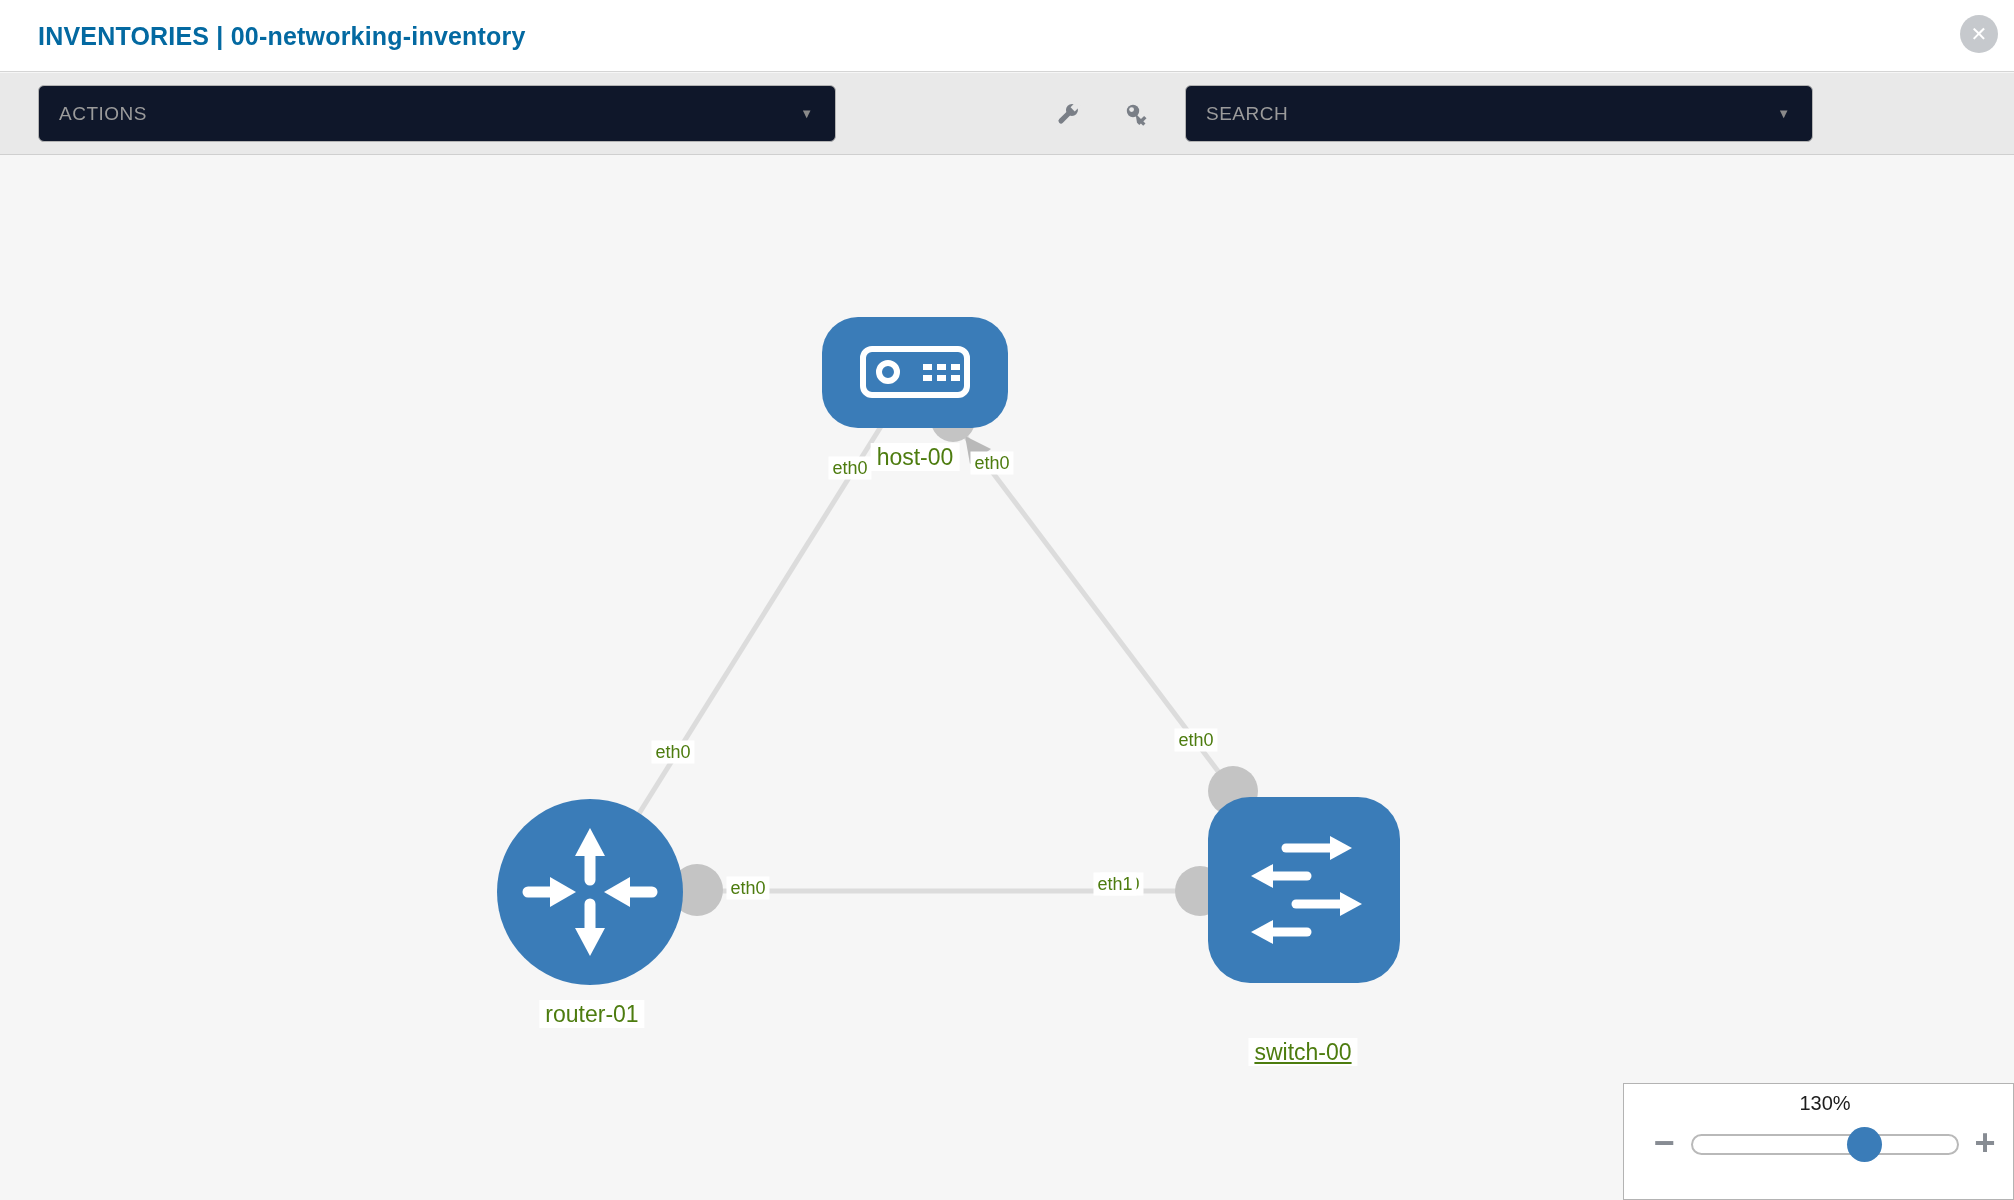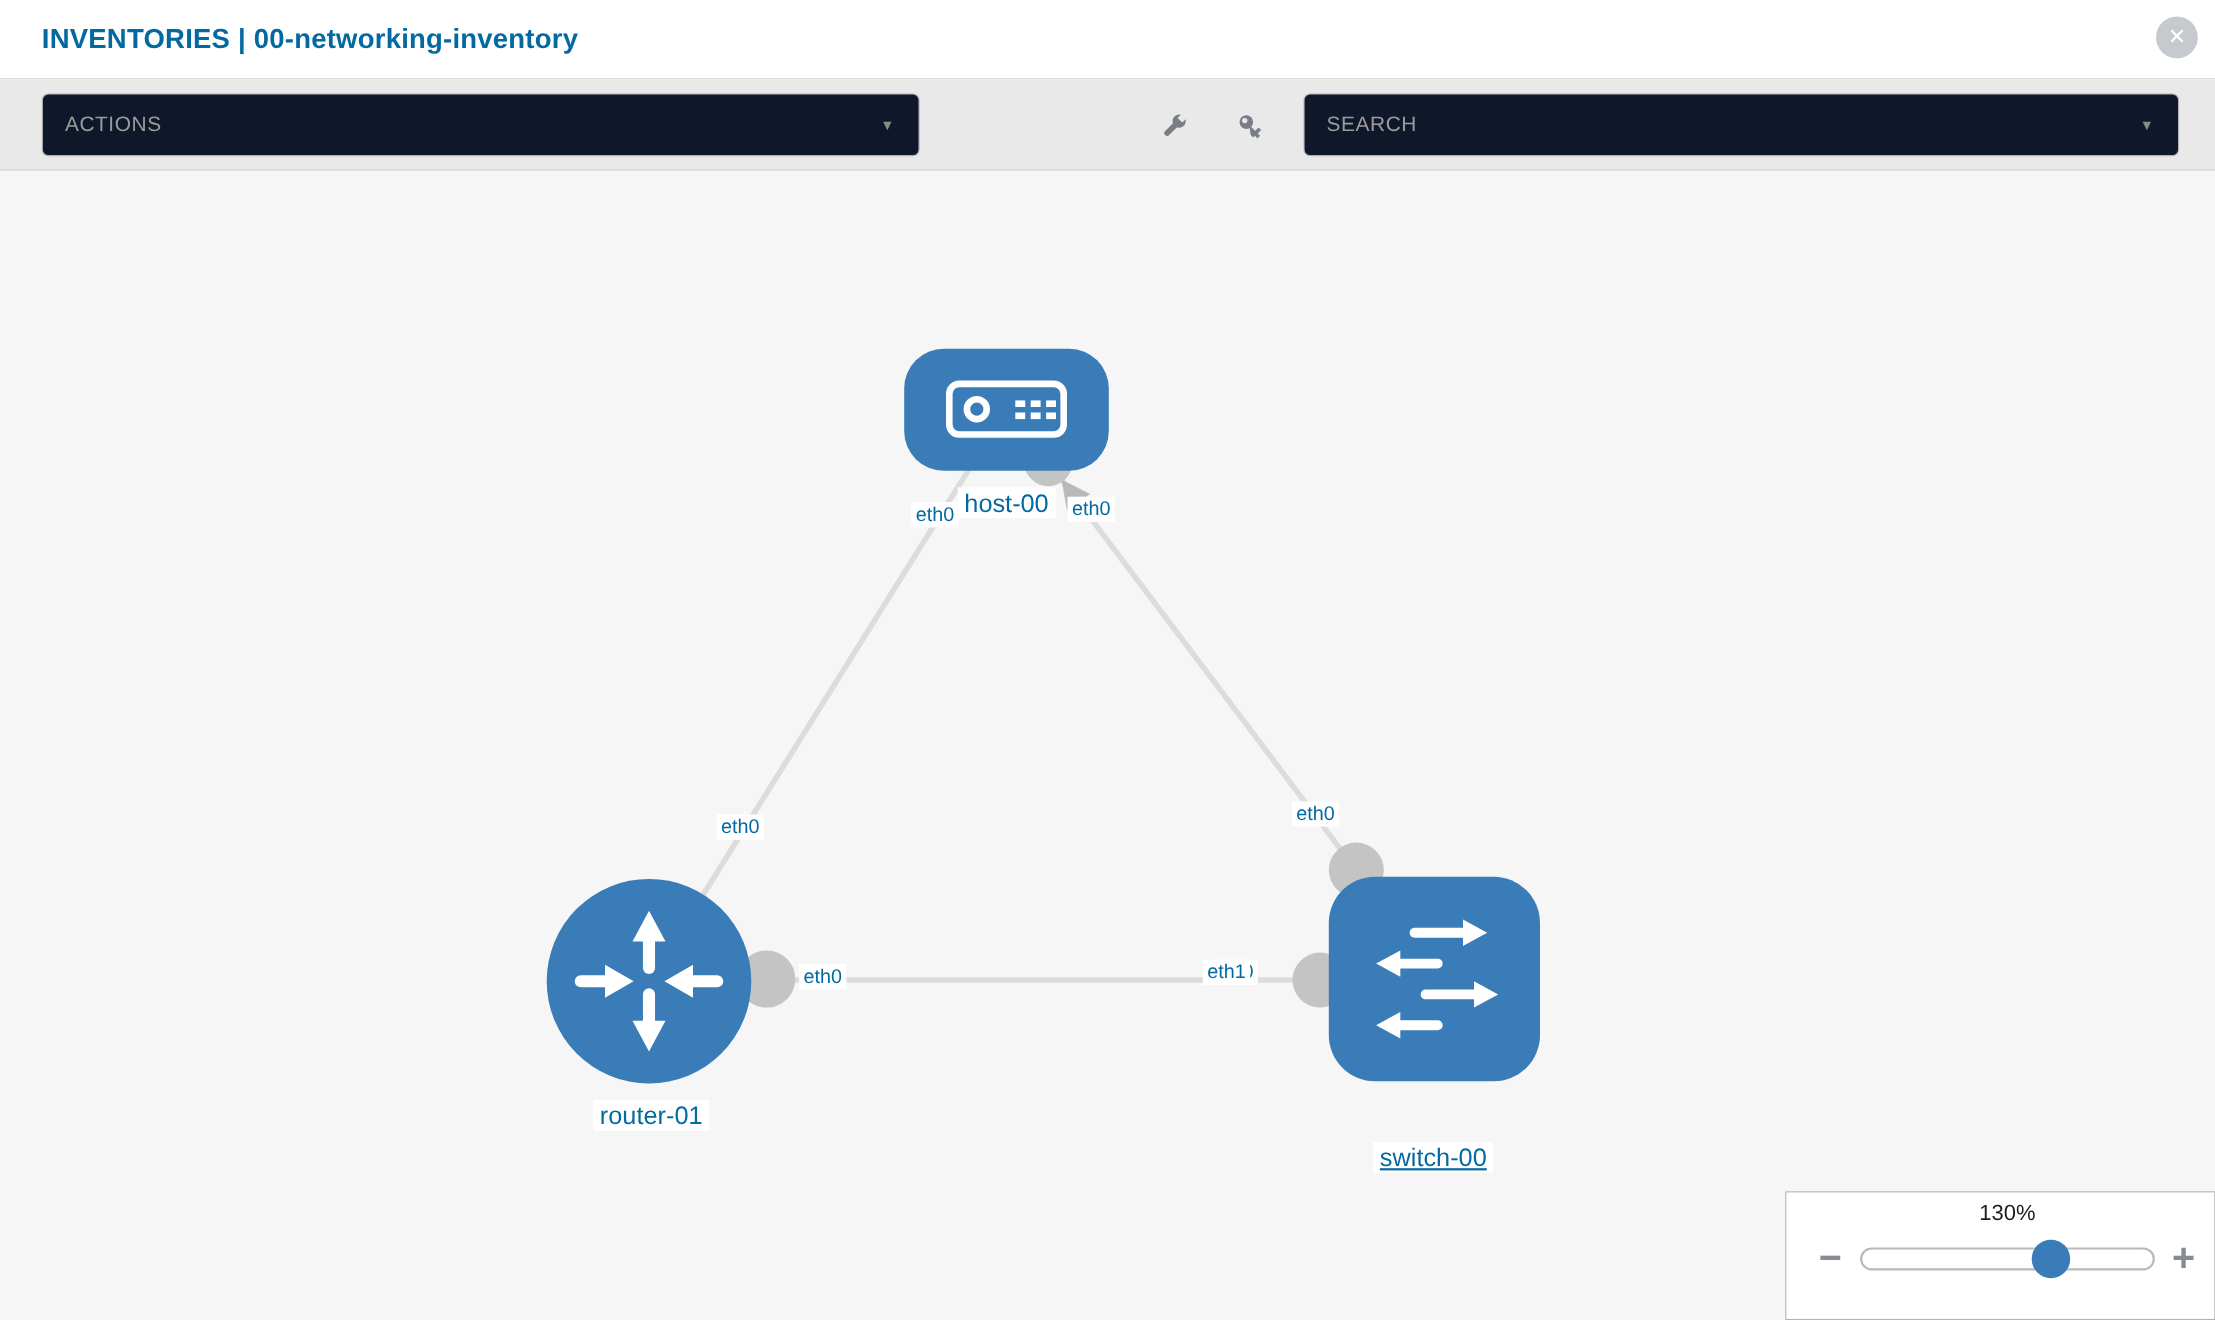--- a/index.html
+++ b/index.html
@@ -25,39 +25,39 @@
   
   .toolbar{position:absolute;left:0;top:73px;width:2014px;height:82px;background:#e9e9e9;
     border-bottom:1px solid #cfcfcf;}
   .dropdown{position:absolute;top:12px;height:57px;background:#0f172a;border:1px solid #b3b3b3;
     border-radius:6px;cursor:pointer;}
   .dropdown .dd-label{position:absolute;left:20px;top:0;height:55px;line-height:55px;
     font-size:19px;color:#9b9b9b;letter-spacing:.5px;}
   .dropdown .caret{position:absolute;right:22px;top:0;height:55px;line-height:55px;
     font-size:13px;color:#8a8a8a;}
   .dd-actions{left:38px;width:798px;}
-  .dd-search{left:1185px;width:796px;}
+  .dd-search{left:1185px;width:628px;}
   .tool-icon-btn{position:absolute;top:27px;width:30px;height:30px;cursor:pointer;}
   .tool-icon-btn svg{width:30px;height:30px;}
   .btn-wrench{left:1052px;}
   .btn-key{left:1122px;}
 
   
   .canvas{position:absolute;left:0;top:156px;width:2014px;height:1044px;background:#f6f6f6;
     overflow:hidden;}
   .canvas svg{position:absolute;left:0;top:0;}
   .edge{stroke:var(--edge);stroke-width:5;fill:none;}
   .connector{fill:var(--connector);}
   .node-shape{fill:var(--node-fill);}
   .istroke{stroke:#fff;fill:none;stroke-linecap:round;}
   .ifill{fill:#fff;stroke:none;}
   .arrowhead{fill:#b9b9b9;}
 
   .graph-label{position:absolute;transform:translate(-50%,-50%);background:#fff;
-    color:#0369a1;font-size:18px;line-height:21px;padding:1px 4px;white-space:nowrap;}
+    color:#4d7c0f;font-size:18px;line-height:21px;padding:1px 4px;white-space:nowrap;}
   .node-label{font-size:23px;line-height:26px;padding:1px 6px;}
 
   
   .zoom-panel{position:absolute;left:1623px;top:1083px;width:391px;height:117px;
     background:#fff;border:1px solid #b3b3b3;padding-left:29px;}
   .zoom-value{position:absolute;left:67px;top:8px;width:268px;text-align:center;
     font-size:20px;color:#1c1c1c;}
   .zoom-minus,.zoom-plus{position:absolute;top:36px;width:40px;height:46px;line-height:46px;
     text-align:center;font-size:36px;font-weight:700;color:#878c93;cursor:pointer;
     user-select:none;}

